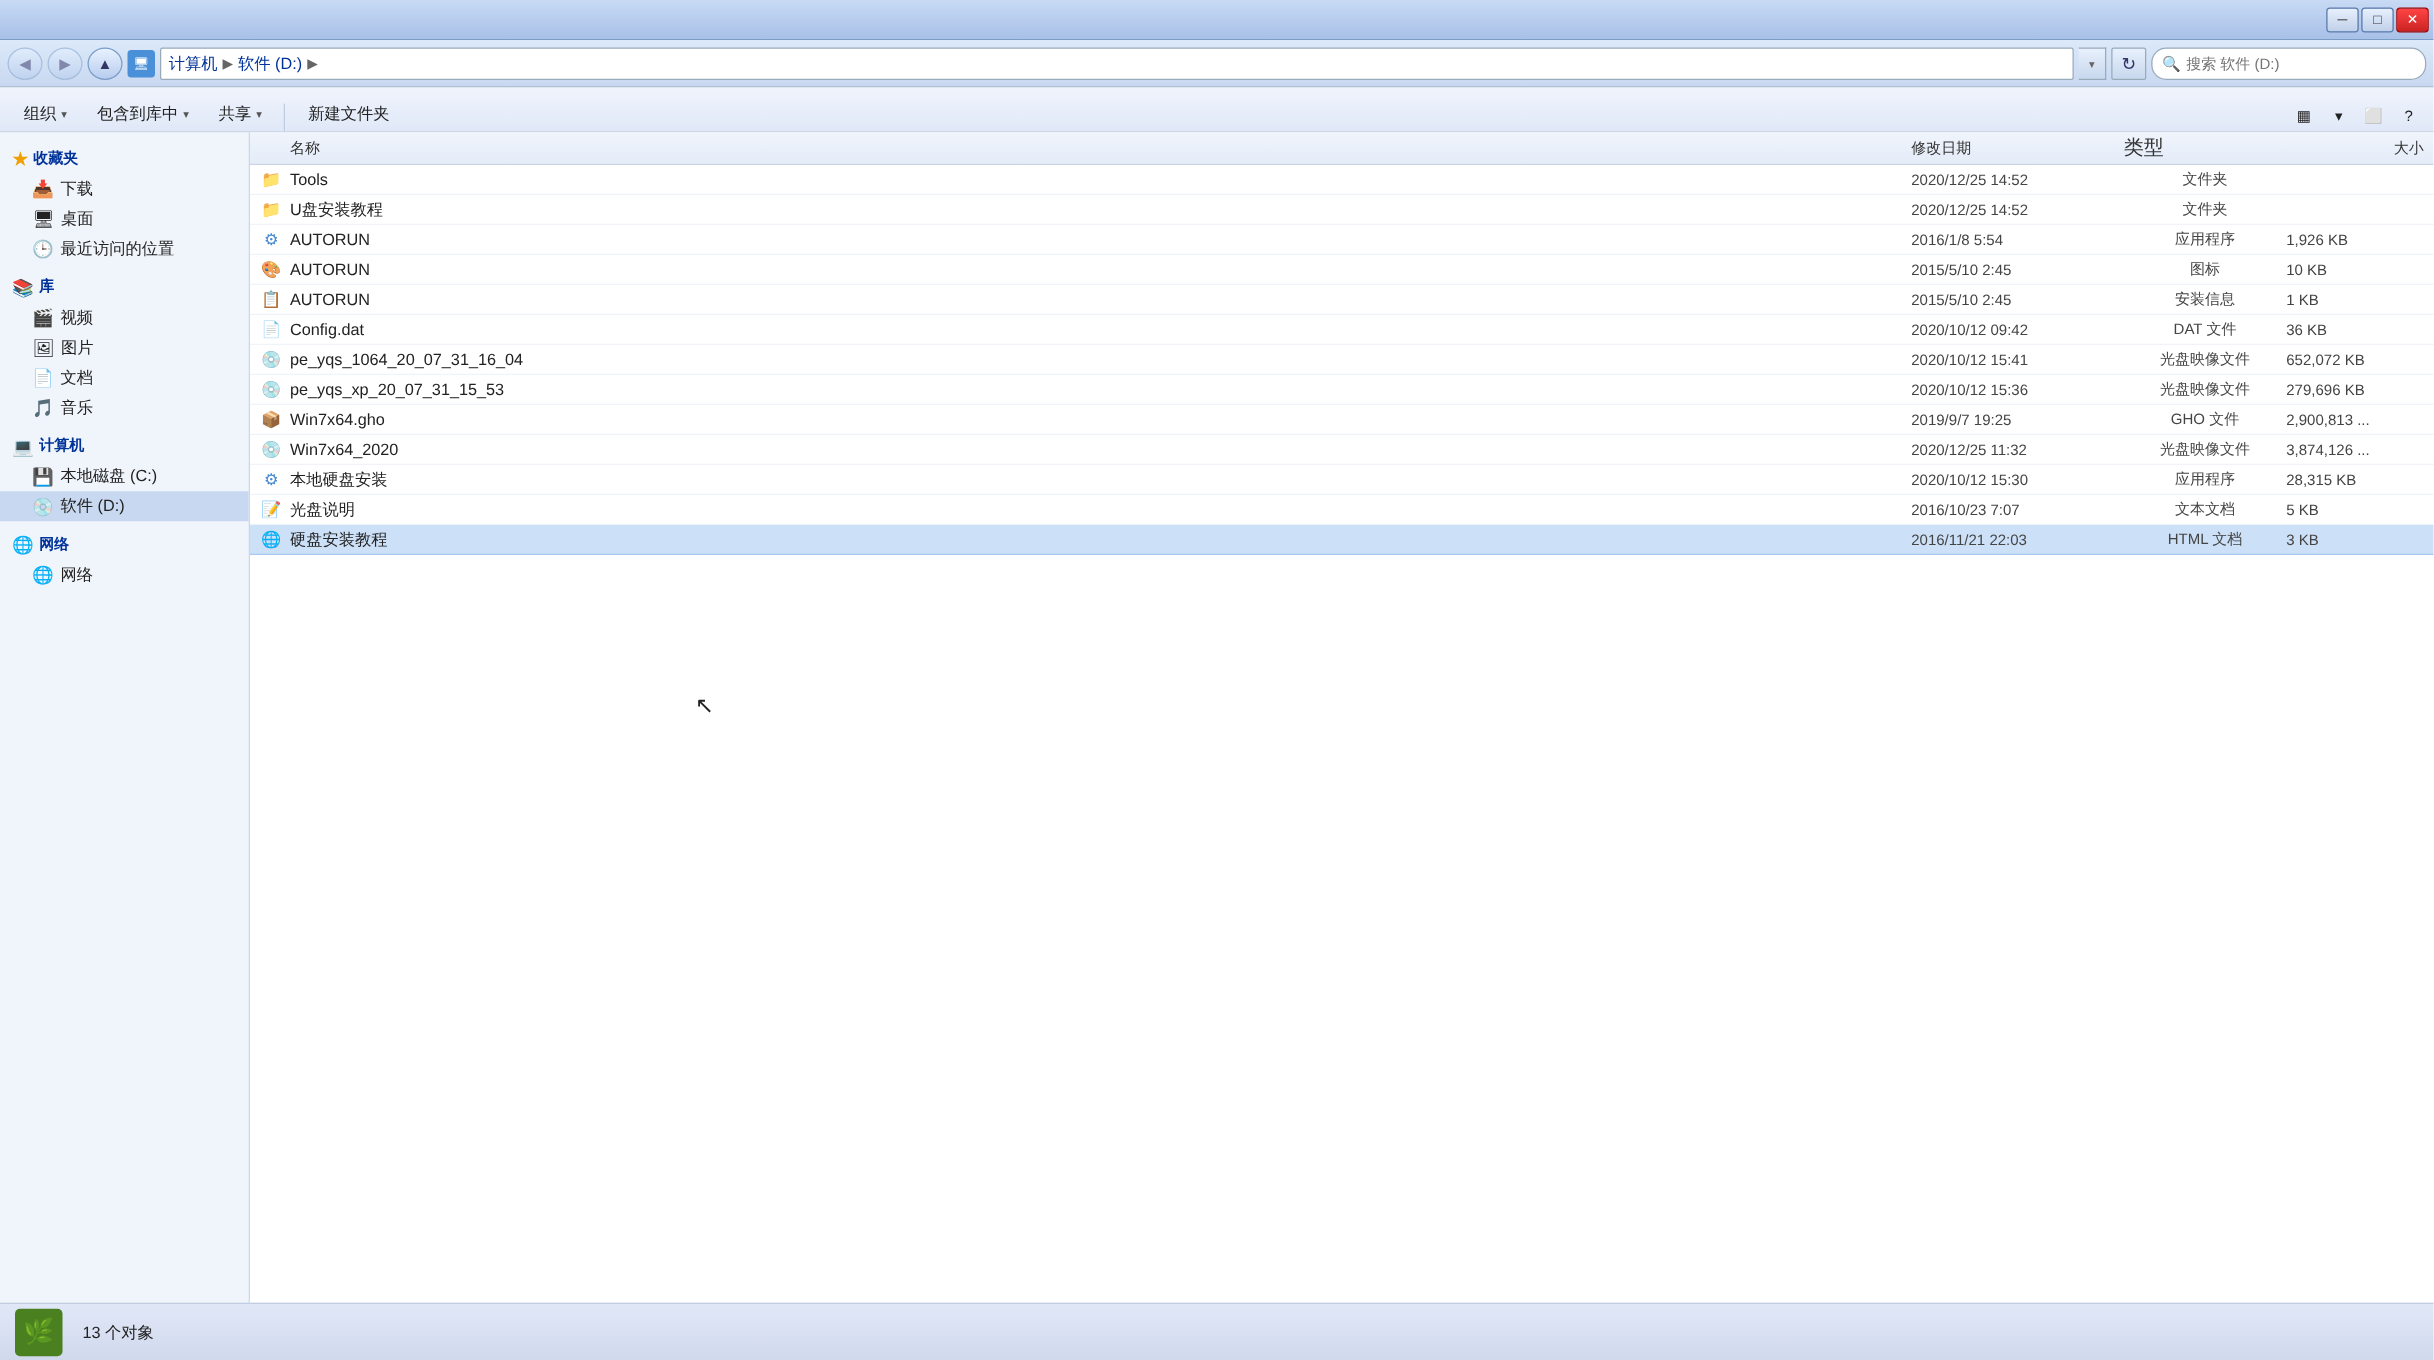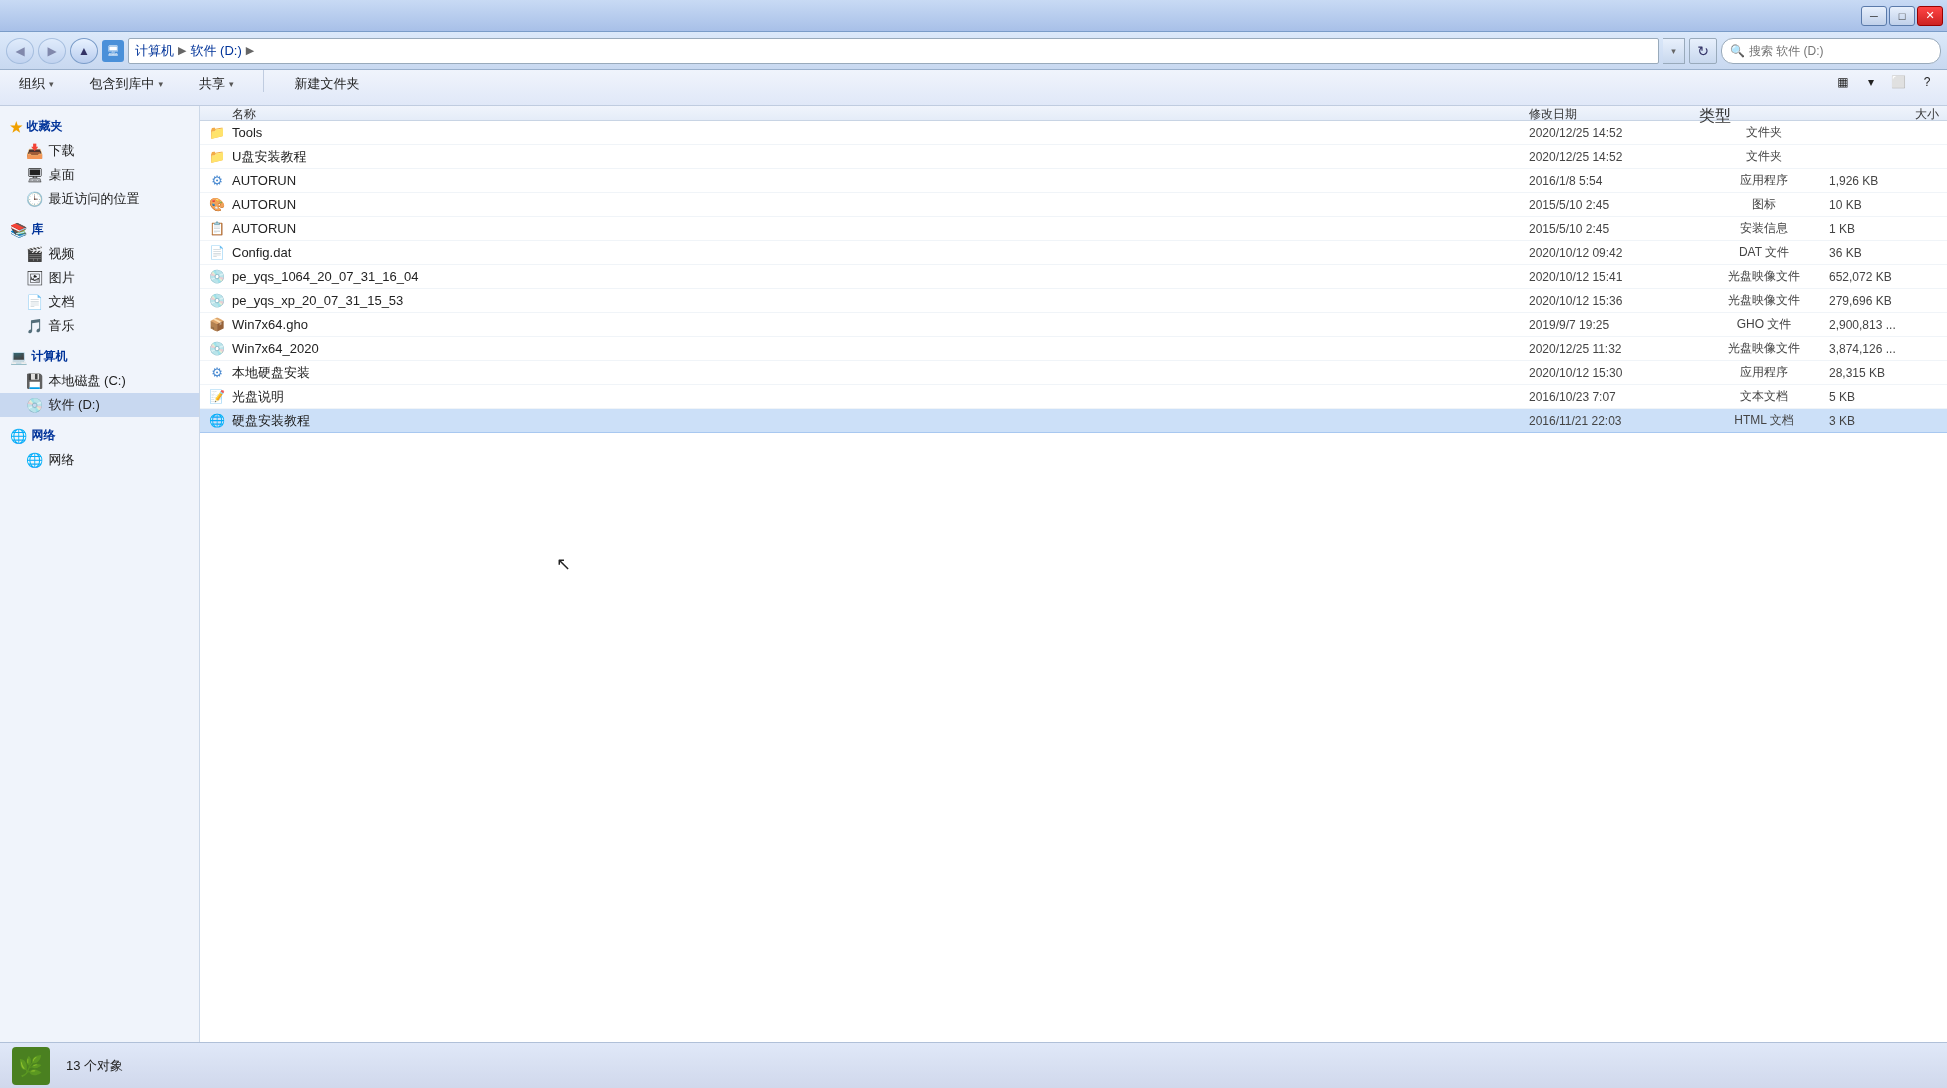--- a/index.html
+++ b/index.html
@@ -130,24 +130,24 @@
       gap: 4px;
       font-size: 12px;
       color: #999;
     }
 
     
     .toolbar {
       height: 36px;
       background: linear-gradient(to bottom, #f0f4fc, #e0e8f8);
       display: flex;
-      align-items: flex-start;
+      align-items: flex-end;
       padding: 0 8px;
       border-bottom: 1px solid #c0cce0;
-      gap: 14px;
+      gap: 2px;
     }
     .toolbar-btn {
       height: 28px;
       padding: 0 10px;
       background: transparent;
       border: 1px solid transparent;
       border-radius: 3px;
       cursor: pointer;
       display: flex;
       align-items: center;
@@ -233,22 +233,22 @@
     .folder-icon.blue { color: #4a70cc; }
 
     
     .file-list {
       flex: 1;
       overflow-y: auto;
       background: #fff;
     }
     .file-list-header {
       display: flex;
-      align-items: flex-start;
-      height: 15px;
+      align-items: center;
+      height: 26px;
       background: linear-gradient(to bottom, #f0f4fc, #e4ecf8);
       border-bottom: 1px solid #c8d4e4;
       padding: 0 8px;
       position: sticky;
       top: 0;
     }
     .col-name {
       flex: 1;
       min-width: 280px;
       font-size: 12px;

